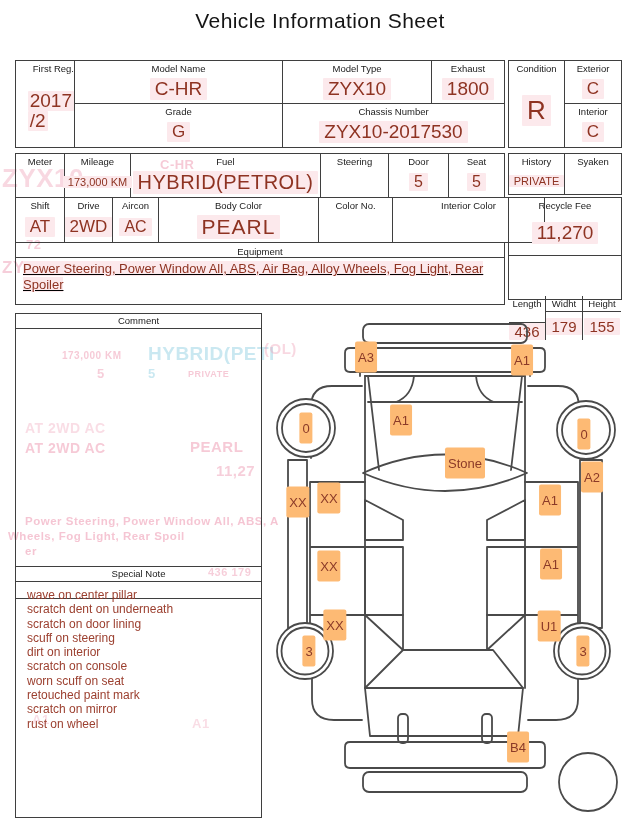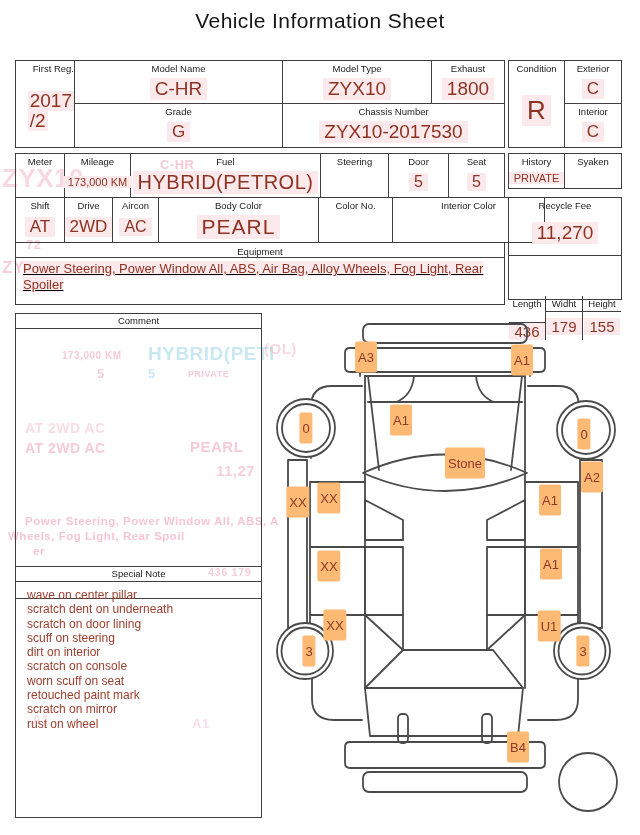--- a/index.html
+++ b/index.html
@@ -72,21 +72,21 @@
       <div class="g cyan" style="left: 148px; top: 343px; font-size: 19px; opacity: 0.55;">HYBRID(PETI</div>
       <div class="g pink" style="left: 97px; top: 366px; font-size: 13px; opacity: 0.5;">5</div>
       <div class="g cyan" style="left: 148px; top: 366px; font-size: 13px; opacity: 0.55;">5</div>
       <div class="g pink" style="left: 188px; top: 369px; font-size: 9px; opacity: 0.55;">PRIVATE</div>
       <div class="g pink" style="left: 25px; top: 420px; font-size: 14px; opacity: 0.35;">AT   2WD   AC</div>
       <div class="g pink" style="left: 25px; top: 440px; font-size: 14px; opacity: 0.55;">AT   2WD   AC</div>
       <div class="g pink" style="left: 190px; top: 438px; font-size: 15px; opacity: 0.55;">PEARL</div>
       <div class="g pink" style="left: 216px; top: 462px; font-size: 15px; opacity: 0.5;">11,27</div>
       <div class="g pink" style="left: 25px; top: 515px; font-size: 11.5px; opacity: 0.6;">Power Steering, Power Window  All, ABS, A</div>
       <div class="g pink" style="left: 8px; top: 530px; font-size: 11.5px; opacity: 0.6;">Wheels, Fog Light, Rear Spoil</div>
-      <div class="g pink" style="left: 25px; top: 545px; font-size: 11.5px; opacity: 0.6; margin-left: 8px;">er</div>
+      <div class="g pink" style="left: 25px; top: 545px; font-size: 11.5px; opacity: 0.6;">er</div>
       <div class="g pink" style="left: 208px; top: 566px; font-size: 11px; opacity: 0.5;">436   179</div>
       <div class="g pink" style="left: 264px; top: 340px; font-size: 15px; opacity: 0.4;">(OL)</div>
       <div class="g pink" style="left: 32px; top: 712px; font-size: 13px; opacity: 0.35;">A1</div>
       <div class="g pink" style="left: 192px; top: 716px; font-size: 13px; opacity: 0.35;">A1</div>
     </div>
 
   <div class="title">Vehicle Information Sheet</div>
 
   <div class="tbl" style="left:15px; top:60px; width:490px; height:88px; grid-template-columns:59px 208px 149px 1fr; grid-template-rows:43px 1fr;">
     <div class="cell br firstreg" style="grid-row:1/3;align-items:flex-end;">
@@ -181,21 +181,21 @@
         </div>
     </div>
     <div class="cell fs16">
       <div class="lbl">Seat</div>
       <div class="val">
           <span>5</span>
         </div>
     </div>
   </div>
 
-  <div class="tbl" style="left:508px; top:153px; width:114px; height:36px; grid-template-columns:56px 1fr;">
+  <div class="tbl" style="left:508px; top:153px; width:114px; height:42px; grid-template-columns:56px 1fr;">
     <div class="cell br fs11">
       <div class="lbl">History</div>
       <div class="val">
           <span>PRIVATE</span>
         </div>
     </div>
     <div class="cell">
       <div class="lbl">Syaken</div>
       <div class="val">
           <span></span>

